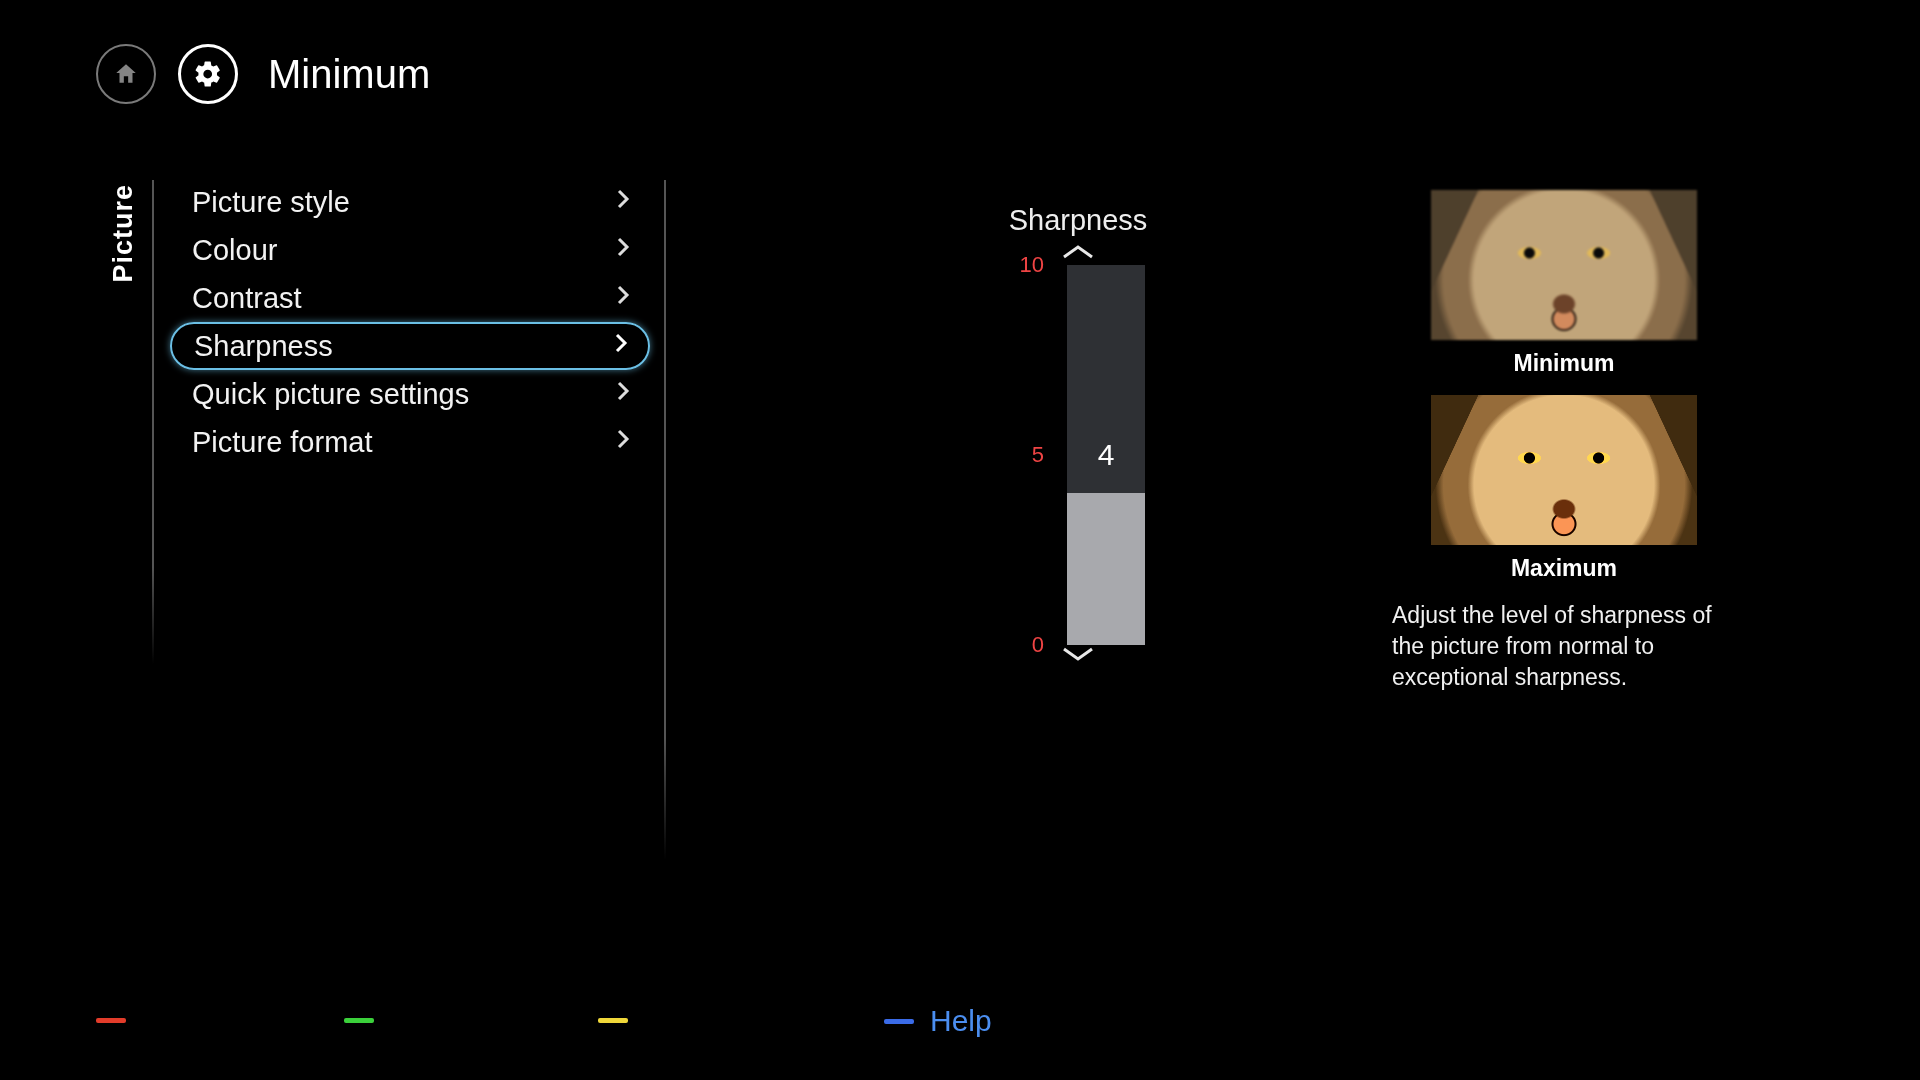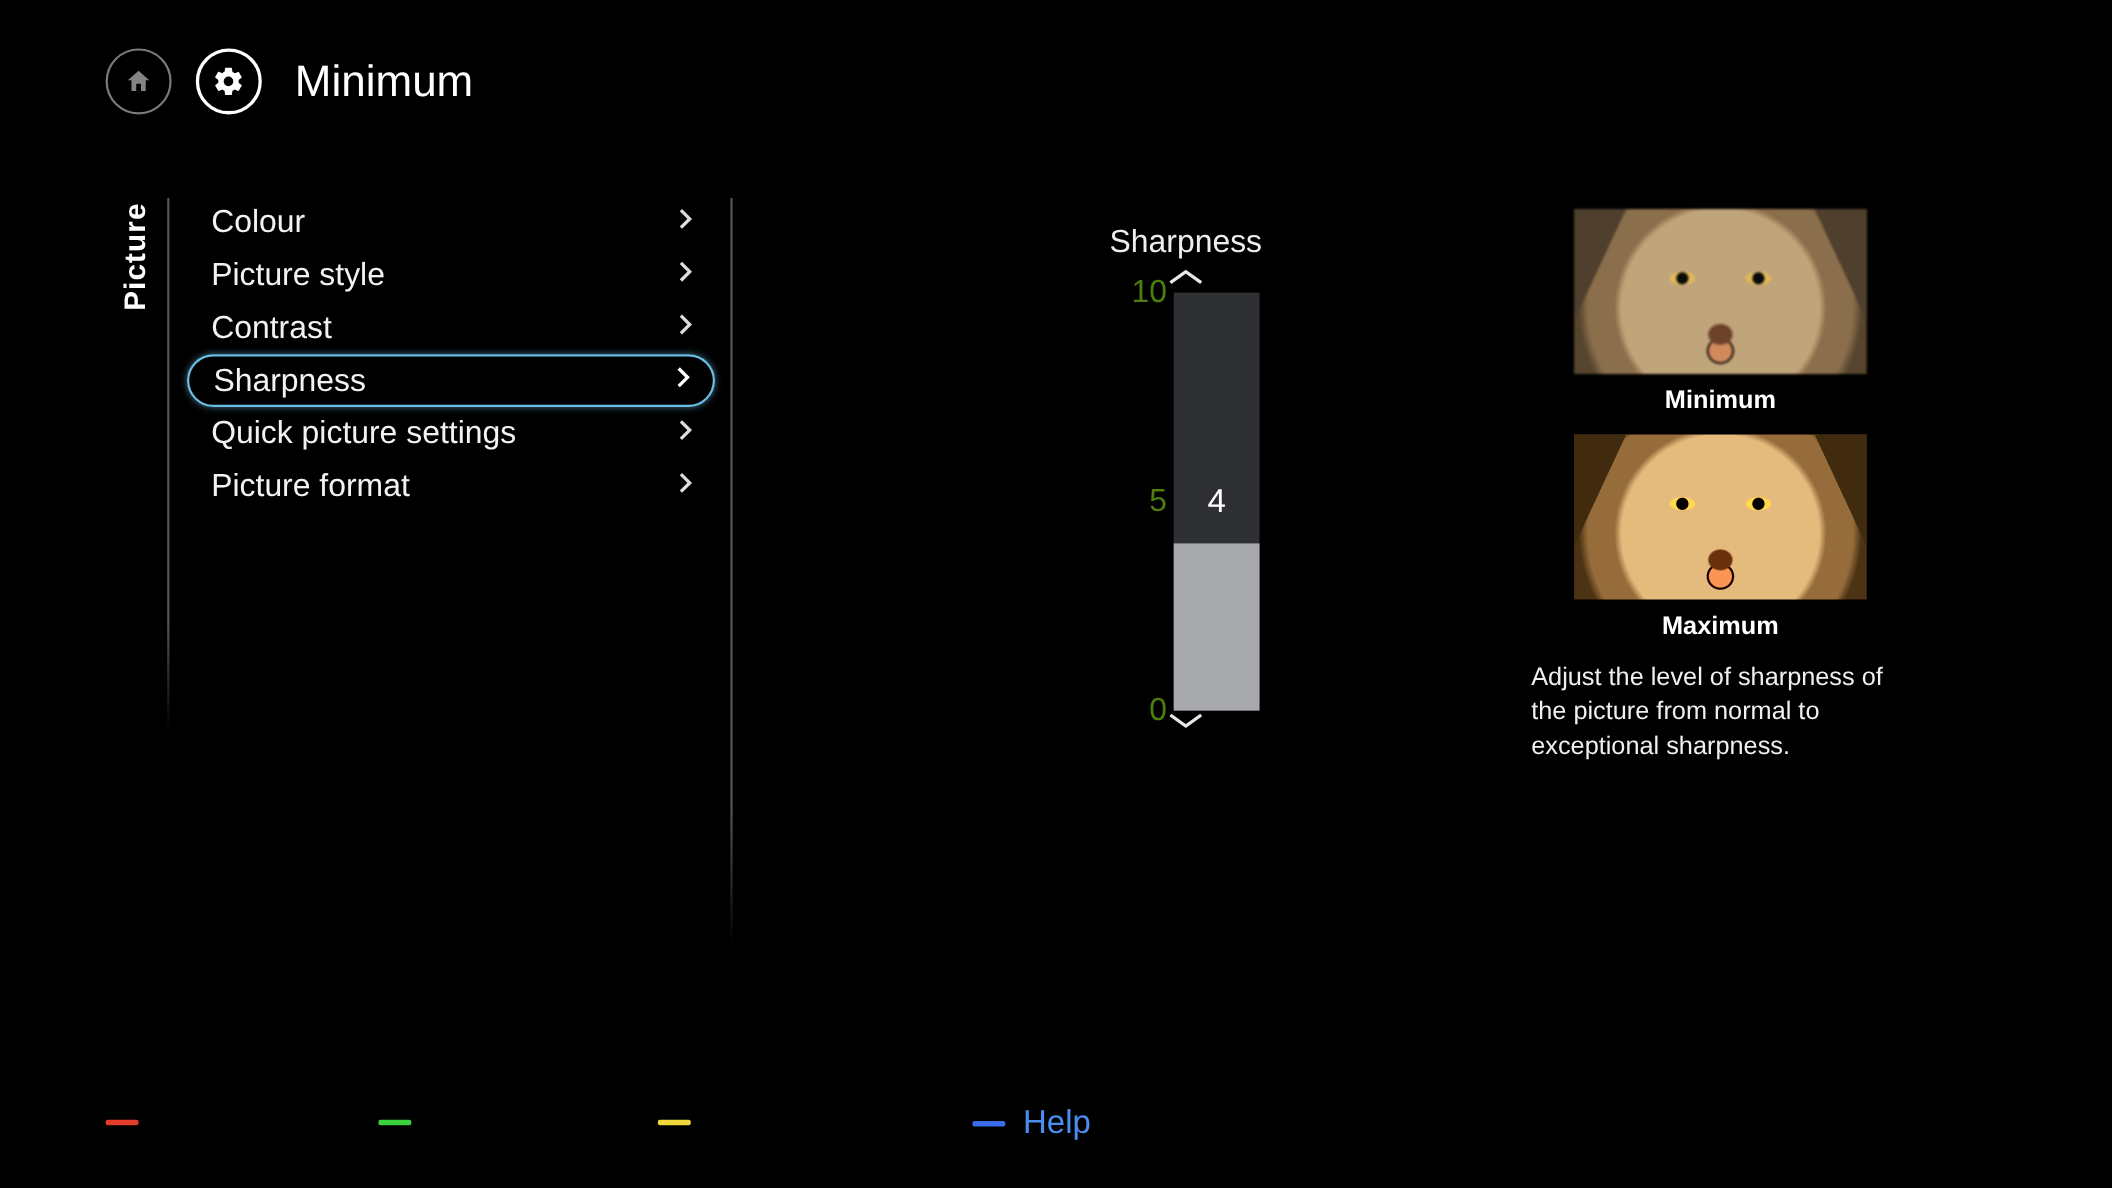--- a/index.html
+++ b/index.html
@@ -139,24 +139,24 @@
     align-items: stretch;
   }
   .ticks {
     position: relative;
     width: 50px;
     height: 380px;
     margin-right: 6px;
   }
   .tick {
     position: absolute;
-    right: 0;
+    right: 17px;
     transform: translateY(-50%);
-    font-size: 29px;
-    color: #4d7c0f;
+    font-size: 22px;
+    color: #ef4444;
   }
   .bar {
     position: relative;
     width: 78px;
     height: 380px;
     background: #2e3034;
   }
   .bar-fill {
     position: absolute;
     bottom: 0;
@@ -269,27 +269,27 @@
   <div class="header-title">Minimum</div>
 </div>
 
 <div class="side-tab">Picture</div>
 
 <div class="vdiv1"></div>
 <div class="vdiv2"></div>
 
 <div class="menu" id="menu">
     <div class="menu-item">
+      <span>Picture style</span>
+      <span class="chevron"><svg width="14" height="22" viewBox="0 0 14 22">
+          <polyline points="3,3 11,11 3,19" fill="none" stroke="currentColor" stroke-width="3"></polyline>
+        </svg></span>
+    </div>
+    <div class="menu-item">
       <span>Colour</span>
-      <span class="chevron"><svg width="14" height="22" viewBox="0 0 14 22">
-          <polyline points="3,3 11,11 3,19" fill="none" stroke="currentColor" stroke-width="3"></polyline>
-        </svg></span>
-    </div>
-    <div class="menu-item">
-      <span>Picture style</span>
       <span class="chevron"><svg width="14" height="22" viewBox="0 0 14 22">
           <polyline points="3,3 11,11 3,19" fill="none" stroke="currentColor" stroke-width="3"></polyline>
         </svg></span>
     </div>
     <div class="menu-item">
       <span>Contrast</span>
       <span class="chevron"><svg width="14" height="22" viewBox="0 0 14 22">
           <polyline points="3,3 11,11 3,19" fill="none" stroke="currentColor" stroke-width="3"></polyline>
         </svg></span>
     </div>

